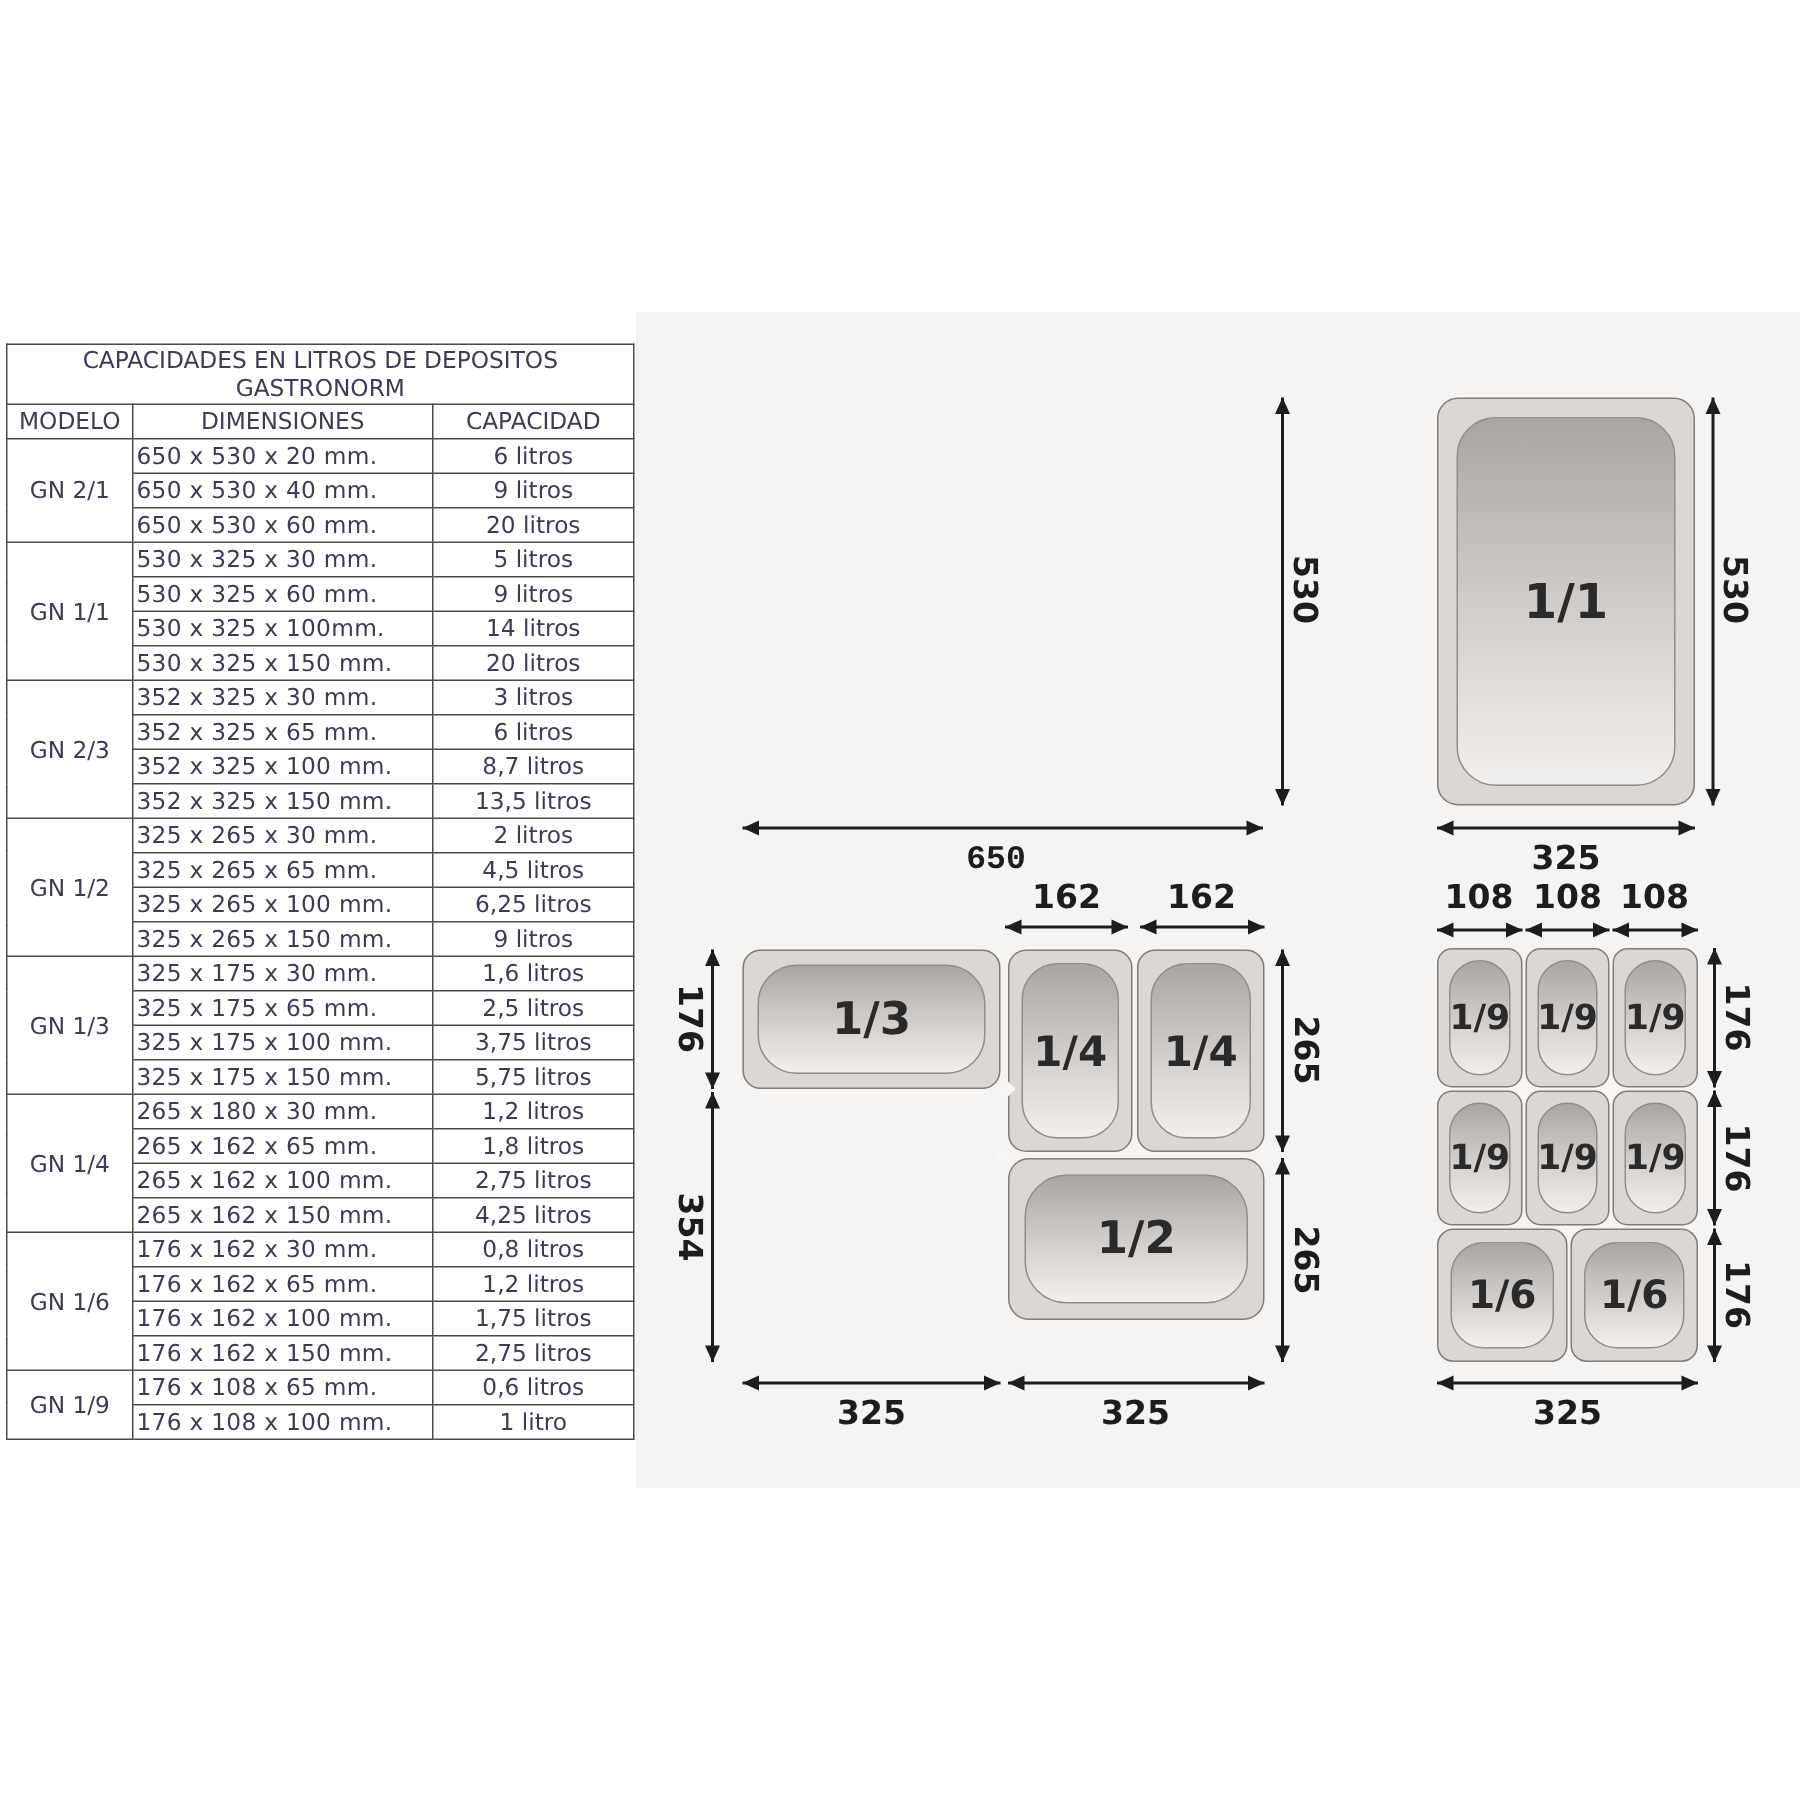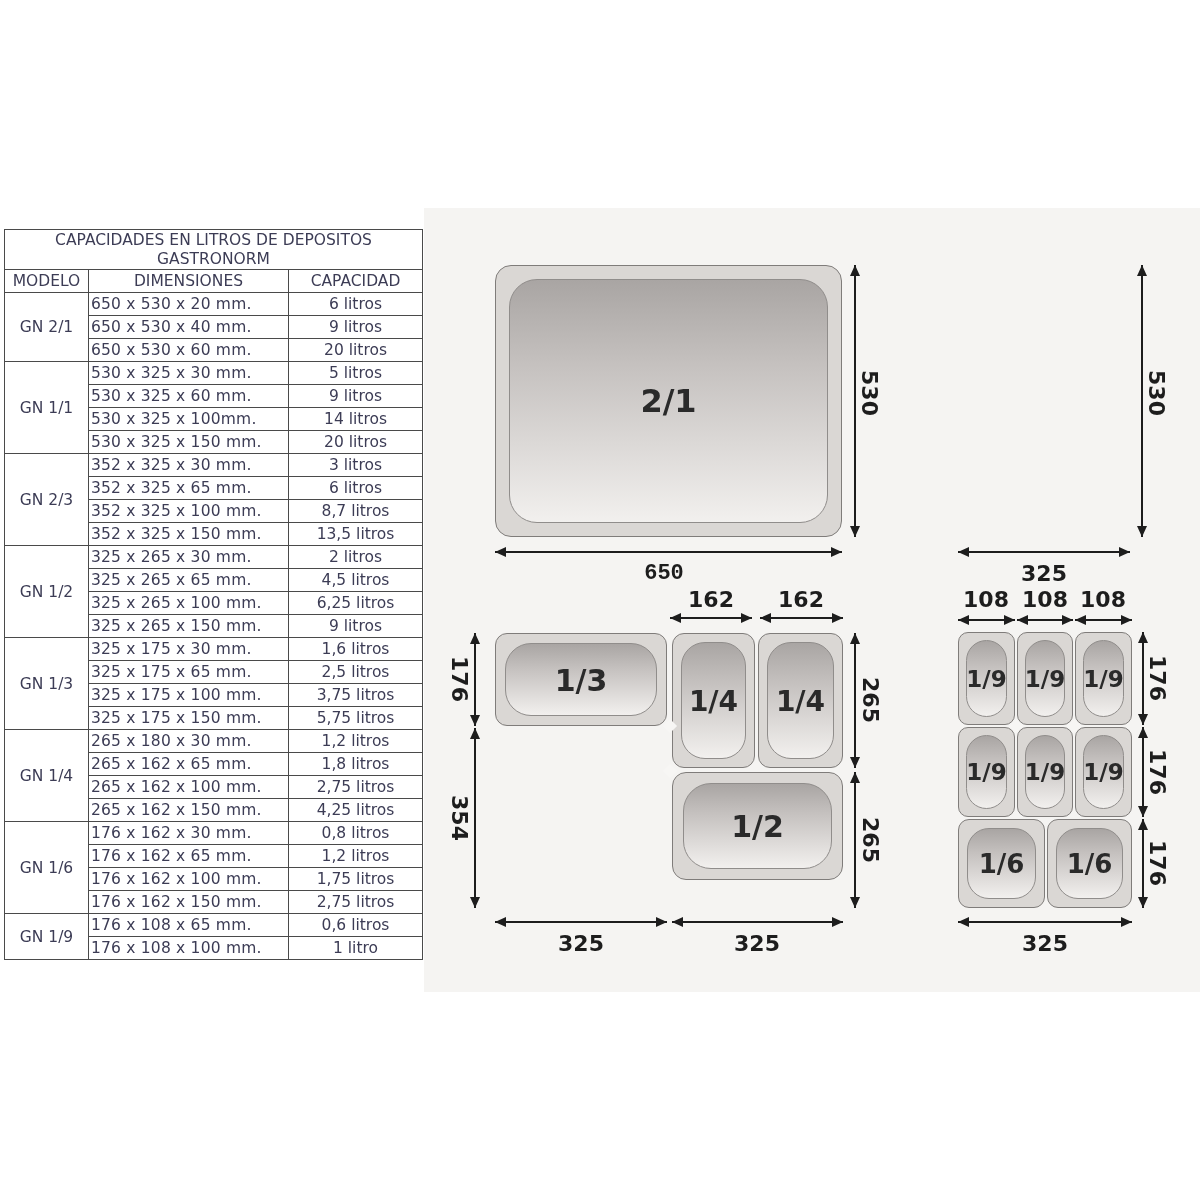--- a/index.html
+++ b/index.html
@@ -192,29 +192,29 @@
           <tr>
             <td class="dim-cell">176 x 108 x 100 mm.</td>
             <td class="cap-cell">1 litro</td>
           </tr>
         </tbody>
     </table>
   </div>
 
   <div class="diagram-bg"></div>
 
-  <div class="pan" style="left:495px;top:265px;width:347px;height:272px;border-radius:16px;">
-    <div class="pan-well" style="inset:13px;border-radius:28px;"></div>
-    <span class="pan-label fs32">2/1</span>
-  </div>
   <div class="vdim" style="left:854px;top:265px;height:272px;"></div>
   <span class="dim-label rot" style="left:869px;top:393px;">530</span>
   <div class="hdim" style="left:495px;top:551px;width:347px;"></div>
   <span class="dim-label" style="left:664px;top:573px;font-family:Liberation Mono, monospace;">650</span>
 
+  <div class="pan" style="left:958px;top:265px;width:172px;height:272px;border-radius:14px;">
+    <div class="pan-well" style="inset:12px;border-radius:26px;"></div>
+    <span class="pan-label fs32">1/1</span>
+  </div>
   <div class="vdim" style="left:1141px;top:265px;height:272px;"></div>
   <span class="dim-label rot" style="left:1156px;top:393px;">530</span>
   <div class="hdim" style="left:958px;top:551px;width:172px;"></div>
   <span class="dim-label" style="left:1044px;top:573px;">325</span>
 
   <div class="pan" style="left:495px;top:633px;width:172px;height:93px;border-radius:12px;">
     <div class="pan-well" style="inset:9px;border-radius:26px;"></div>
     <span class="pan-label fs30">1/3</span>
   </div>
   <div class="pan" style="left:672px;top:633px;width:83px;height:135px;border-radius:12px;">

